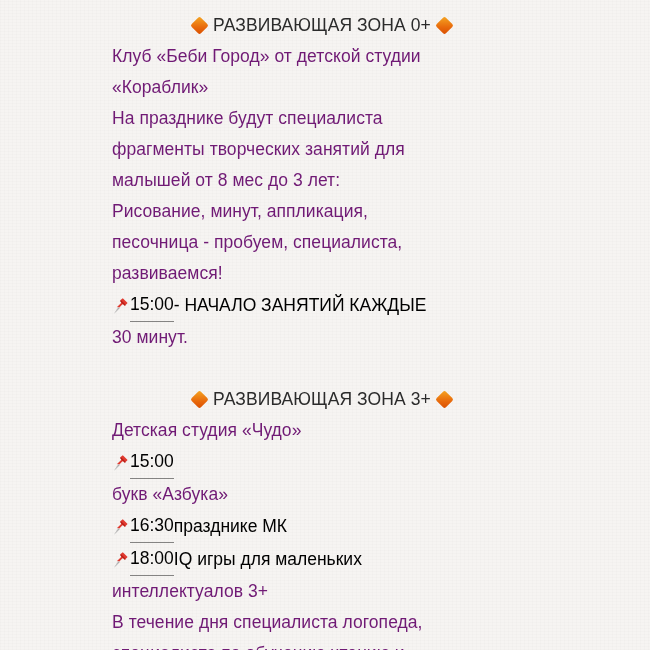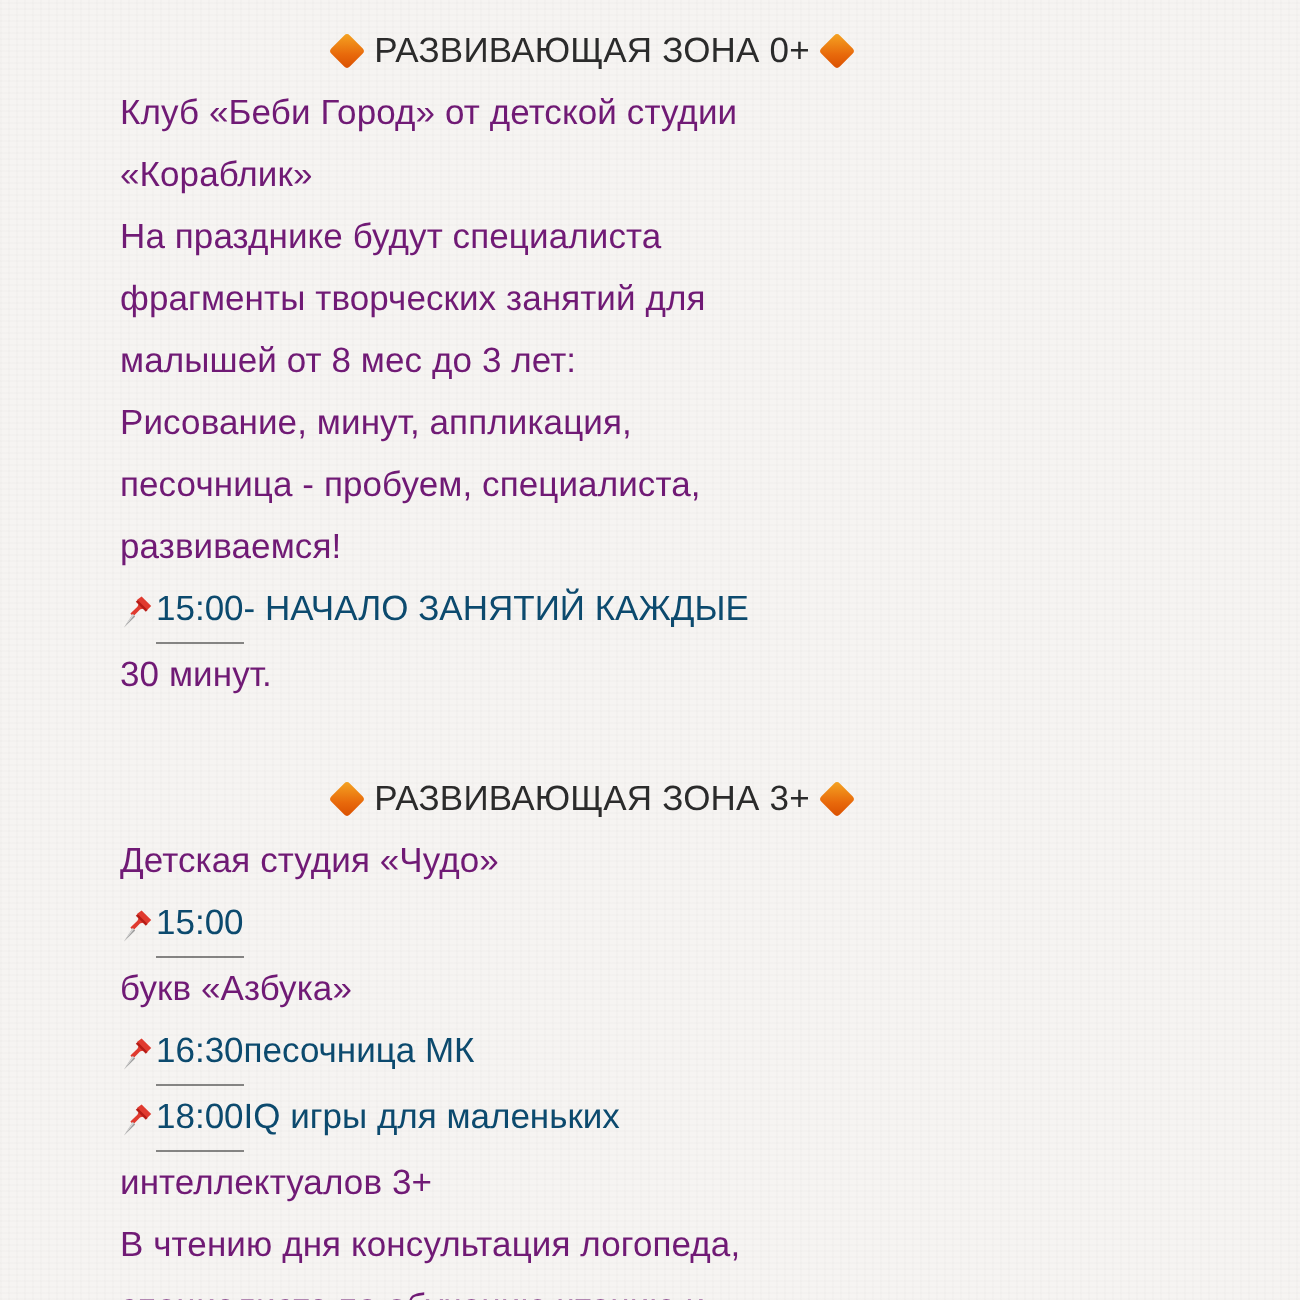--- a/index.html
+++ b/index.html
@@ -12,21 +12,21 @@
     background: #f7f5f3;
     font-family: "Liberation Sans", sans-serif;
     overflow: hidden;
   }
   .page {
     position: relative;
     width: 650px;
     height: 650px;
     background: #f6f4f2;
     box-sizing: border-box;
-    padding: 10px 118px 0 60px;
+    padding: 10px 118px 0 112px;
   }
   
   .page::before {
     content: "";
     position: absolute;
     inset: 0;
     pointer-events: none;
     background-image:
       repeating-linear-gradient(0deg, rgba(0,0,0,0.012) 0px, rgba(0,0,0,0.012) 1px, rgba(255,255,255,0) 1px, rgba(255,255,255,0) 3px),
       repeating-linear-gradient(90deg, rgba(0,0,0,0.010) 0px, rgba(0,0,0,0.010) 1px, rgba(255,255,255,0) 1px, rgba(255,255,255,0) 4px);
@@ -77,24 +77,24 @@
     margin-right: 1px;
     flex: 0 0 auto;
   }
   .pin svg {
     position: absolute;
     left: 0;
     top: 0;
   }
   .pinline {
     display: flex;
-    align-items: flex-start;
+    align-items: center;
     font-size: 17.5px;
     line-height: 31px;
-    color: #0c4a6e;
+    color: #000000;
     white-space: nowrap;
   }
   .pinline .pin {
     align-self: center;
   }
   .gap {
     height: 31px;
   }
   .u {
     text-decoration: none;
@@ -168,36 +168,36 @@
       <div class="pinline">
         <span class="pin">
           <svg width="17" height="18" viewBox="0 0 17 18" xmlns="http://www.w3.org/2000/svg">
             <path d="M10.8 1.2 L15.6 6.0 L13.6 8.0 C12.6 7.2 11.1 7.1 10.0 7.8 L6.6 11.2 L5.2 9.8 L8.7 6.4 C9.5 5.3 9.4 3.9 8.6 2.9 Z" fill="#e03a2f"></path>
             <path d="M8.8 3.0 L13.8 8.0 L12.9 8.9 L7.9 3.9 Z" fill="#b71c16"></path>
             <path d="M6.4 10.0 L7.6 11.2 L2.0 16.8 Z" fill="#9e9e9e"></path>
             <path d="M6.4 10.0 L7.0 10.6 L2.0 16.8 Z" fill="#d8d8d8"></path>
           </svg>
         </span>
         <span class="u">16:30</span>
-        <span> песочница МК</span>
+        <span> празднике МК</span>
       </div>
 
       <div class="pinline">
         <span class="pin">
           <svg width="17" height="18" viewBox="0 0 17 18" xmlns="http://www.w3.org/2000/svg">
             <path d="M10.8 1.2 L15.6 6.0 L13.6 8.0 C12.6 7.2 11.1 7.1 10.0 7.8 L6.6 11.2 L5.2 9.8 L8.7 6.4 C9.5 5.3 9.4 3.9 8.6 2.9 Z" fill="#e03a2f"></path>
             <path d="M8.8 3.0 L13.8 8.0 L12.9 8.9 L7.9 3.9 Z" fill="#b71c16"></path>
             <path d="M6.4 10.0 L7.6 11.2 L2.0 16.8 Z" fill="#9e9e9e"></path>
             <path d="M6.4 10.0 L7.0 10.6 L2.0 16.8 Z" fill="#d8d8d8"></path>
           </svg>
         </span>
         <span class="u">18:00</span>
         <span> IQ игры для маленьких</span>
       </div>
 
       <div class="line">интеллектуалов 3+</div>
-      <div class="line">В чтению дня консультация логопеда,</div>
+      <div class="line">В течение дня специалиста логопеда,</div>
       <div class="line">специалиста по обучению чтению и</div>
 
     </div>
 
   </div>
 </div>
 
 </body></html>

